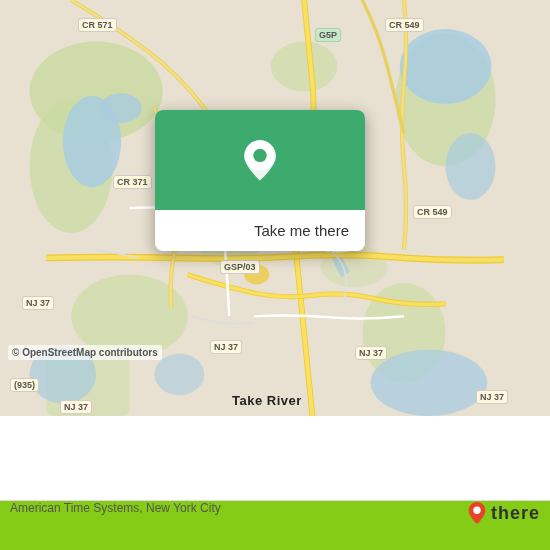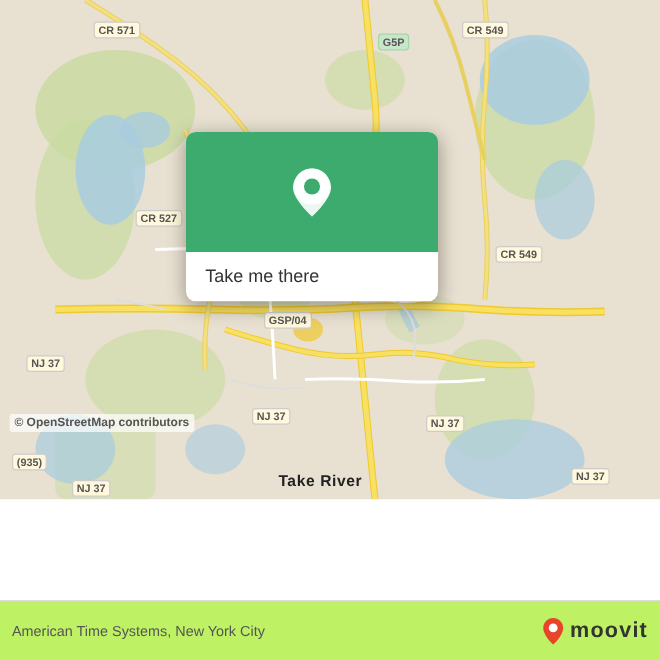--- a/index.html
+++ b/index.html
@@ -49,37 +49,37 @@
       justify-content: center;
     }
 
     .pin-icon {
       width: 46px;
       height: 46px;
     }
 
     .popup-label {
       padding: 12px 16px;
-      text-align: left;
+      text-align: right;
       font-size: 15px;
       font-weight: 500;
       color: #333;
     }
 
     
     .bottom-bar {
       position: absolute;
       bottom: 0;
       left: 0;
       width: 100%;
       height: 50px;
-      background: #bef264;
+      background: #84cc16;
       border-top: 1px solid #ddd;
       display: flex;
-      align-items: center;
+      align-items: flex-start;
       padding: 0 10px;
       gap: 6px;
     }
 
     .moovit-logo {
       margin-left: auto;
       display: flex;
       align-items: center;
       gap: 4px;
     }
@@ -195,25 +195,25 @@
     <ellipse cx="253" cy="330" rx="15" ry="12" fill="#f0c830" opacity="0.7"></ellipse>
 
     <path d="M340 300 Q355 310 360 330 Q362 345 358 360" stroke="#ddd" stroke-width="2" fill="none"></path>
     <path d="M175 380 Q190 385 210 388 Q230 390 250 388" stroke="#ddd" stroke-width="2" fill="none"></path>
     <path d="M60 300 Q90 305 110 310" stroke="#ddd" stroke-width="2" fill="none"></path>
 
     <ellipse cx="270" cy="270" rx="25" ry="20" fill="#b8d890" opacity="0.6"></ellipse>
   </svg>
 
   <div class="road-label" style="top:18px; left:78px;">CR 571</div>
-  <div class="road-label" style="top:175px; left:113px;">CR 527</div>
+  <div class="road-label" style="top:175px; left:113px;">CR 371</div>
   <div class="road-label" style="top:18px; left:385px;">CR 549</div>
   <div class="road-label" style="top:205px; left:413px;">CR 549</div>
   <div class="road-label road-label-green" style="top:28px; left:272px;margin-left:43px;">G5P</div>
-  <div class="road-label" style="top:260px; left:220px;">GSP/04</div>
+  <div class="road-label" style="top:260px; left:220px;">GSP/03</div>
   <div class="road-label" style="top:296px; left:22px;">NJ 37</div>
   <div class="road-label" style="top:340px; left:210px;">NJ 37</div>
   <div class="road-label" style="top:346px; left:355px;">NJ 37</div>
   <div class="road-label" style="top:400px; left:60px;">NJ 37</div>
   <div class="road-label" style="top:390px; left:476px;">NJ 37</div>
   <div class="road-label" style="top:378px; left:10px;">(935)</div>
 
   <div class="toms-river-label" style="top:393px; left:232px;">Take River</div>
 
   <div class="popup-card">
@@ -232,15 +232,15 @@
 </div>
 
 <div class="bottom-bar">
   <span class="bottom-text">American Time Systems, New York City</span>
   <div class="moovit-logo">
 
     <svg class="moovit-pin" viewBox="0 0 20 26" xmlns="http://www.w3.org/2000/svg">
       <path d="M10 1 C5 1 1 5 1 10 C1 17 10 25 10 25 C10 25 19 17 19 10 C19 5 15 1 10 1Z" fill="#e8442a"></path>
       <circle cx="10" cy="10" r="4" fill="white"></circle>
     </svg>
-    <span class="moovit-text">moovit</span>
+    <span class="moovit-text">there</span>
   </div>
 </div>
 
 </body></html>

